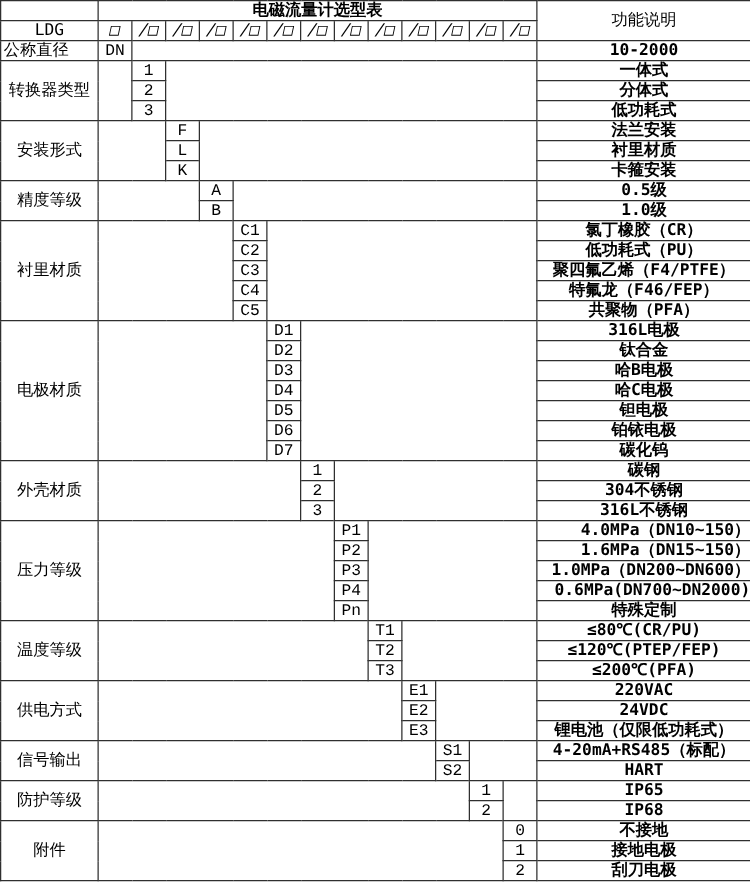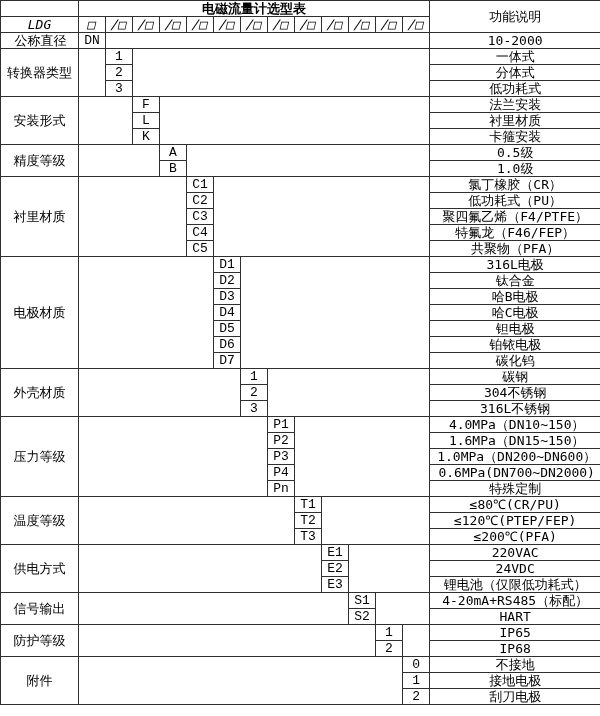--- a/index.html
+++ b/index.html
@@ -18,28 +18,28 @@
     border: 1px solid #2f2f2f;
     padding: 0; overflow: hidden; white-space: nowrap;
     text-align: center; vertical-align: middle;
     font-size: 13px; line-height: 1;
   }
   td.bt0 { border-top: 0; }
   td.bl0 { border-left: 0; }
   td.br0 { border-right: 0; }
   td.t-title { font-weight: bold; font-size: 14px; }
   td.desc-head { font-size: 14px; }
-  td.ldg { text-align: left; padding-left: 9px; font-size: 13px; font-style: italic; }
+  td.ldg { text-align: left; padding-left: 9px; font-size: 13px; }
   td.label { font-size: 13px; }
-  td.label.left { text-align: center; padding-left: 2px; }
+  td.label.left { text-align: left; padding-left: 2px; }
   td.code { font-family: Liberation Mono, monospace; font-size: 12px; }
   td.slot { font-size: 12px; }
   td.slot span { display: inline-block; transform: skewX(-12deg); }
-  td.desc { font-size: 13px; }
-  td.desc.left { text-align: center; padding-left: 3px; margin-top: 40px; }
+  td.desc { font-size: 13px; font-weight: bold; }
+  td.desc.left { text-align: right; padding-left: 3px; margin-top: 40px; }
 </style>
 </head>
 <body>
 
 <table class="sel">
   <colgroup>
     <col style="width:78px">
     <col style="width:27px">
       <col style="width:27px">
       <col style="width:27px">

